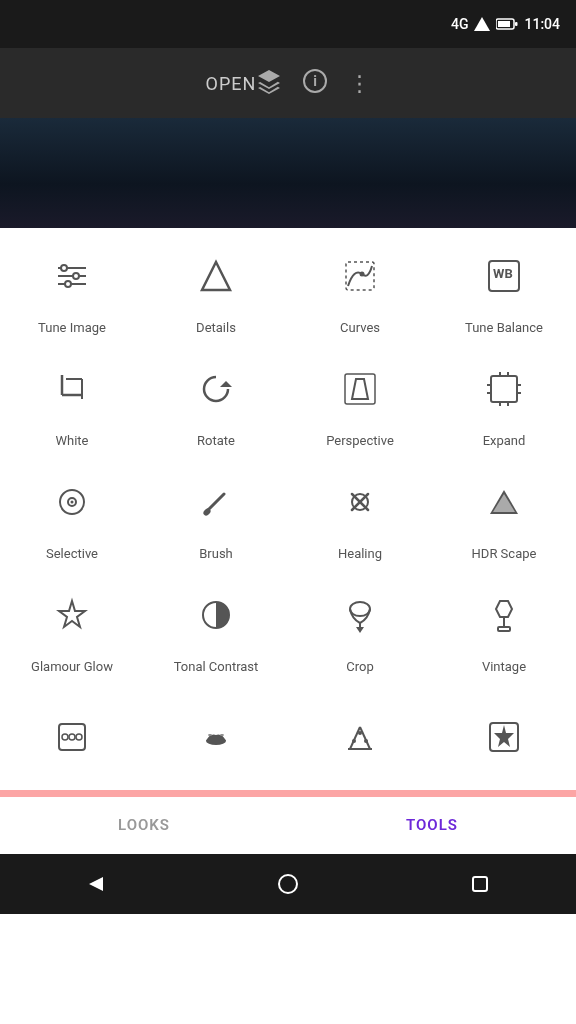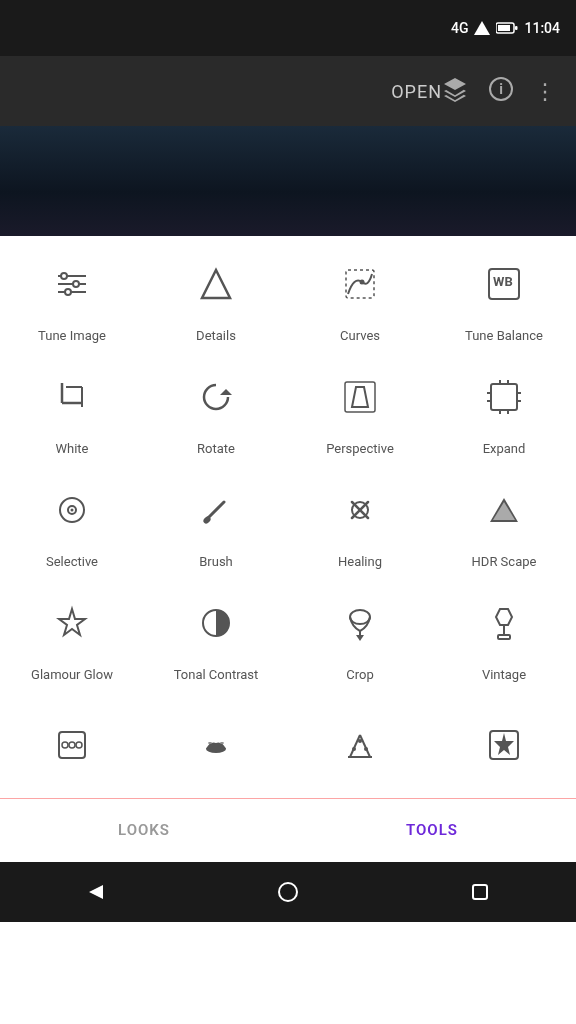--- a/index.html
+++ b/index.html
@@ -6,21 +6,21 @@
     body {
       width: 576px;
       height: 1024px;
       background: #fff;
       font-family: 'Roboto', Arial, sans-serif;
       overflow: hidden;
     }
 
     
     .status-bar {
-      height: 56px;
+      height: 48px;
       background: #1a1a1a;
       display: flex;
       align-items: center;
       justify-content: flex-end;
       padding: 0 16px;
       gap: 8px;
     }
     .status-bar-text {
       color: #fff;
       font-size: 14px;
@@ -31,21 +31,21 @@
       align-items: center;
       gap: 6px;
     }
 
     
     .top-bar {
       height: 70px;
       background: #2a2a2a;
       display: flex;
       align-items: center;
-      justify-content: flex-end;
+      justify-content: center;
       padding: 0 20px;
     }
     .open-label {
       color: #ccc;
       font-size: 18px;
       font-weight: 400;
       letter-spacing: 1px;
     }
     .top-icons {
       display: flex;
@@ -110,21 +110,21 @@
     .svg-icon {
       width: 36px;
       height: 36px;
       fill: #555;
     }
 
     
     .bottom-nav {
       height: 64px;
       background: #fff;
-      border-top: 1px solid #fca5a5;
+      border-top: 7px solid #fca5a5;
       display: flex;
       justify-content: space-around;
     }
 
     .nav-item {
       flex: 1;
       display: flex;
       align-items: center;
       justify-content: center;
       font-size: 15px;

